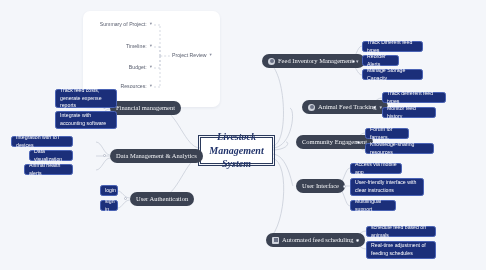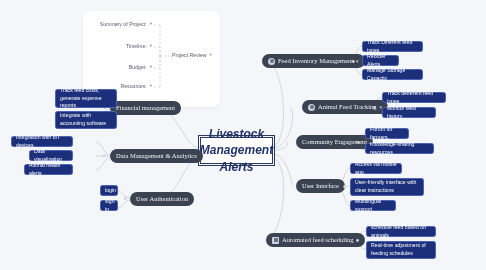--- a/index.html
+++ b/index.html
@@ -36,24 +36,24 @@
   }
   
   .root-node {
     position: absolute;
     box-sizing: border-box;
     background: #ffffff;
     border: 1px solid #2b3a5c;
     outline: 1px solid #2b3a5c;
     outline-offset: 1px;
     color: #22346b;
-    font-family: Liberation Sans, sans-serif;
+    font-family: Liberation Serif, serif;
     font-style: italic;
     font-weight: bold;
-    font-size: 12px;
+    font-size: 10px;
     line-height: 1.35;
     text-align: center;
     display: flex;
     align-items: center;
     justify-content: center;
     padding: 4px 6px;
   }
   
   .branch-node {
     position: absolute;
@@ -193,21 +193,21 @@
       <path d="M160,25 L152,25" stroke-dasharray="2 2"></path>
       <path d="M160,47 L152,47" stroke-dasharray="2 2"></path>
       <path d="M160,68 L152,68" stroke-dasharray="2 2"></path>
       <path d="M160,87 L152,87" stroke-dasharray="2 2"></path>
     </g>
   </svg>
 
   <div class="root-node" style="left:200px; top:137px; width:73px; height:27px;">
     <div>
       <span>Livestock  Management</span><br>
-      <span>Alerts</span>
+      <span>System</span>
     </div>
   </div>
 
   <div class="text-item" style="left:172px; top:53px;">
     <span>Project Review</span>
     <span class="mini-caret">▾</span>
   </div>
 
   <div class="text-item right-align" style="left:78px; top:22px; width:74px;">
     <span>Summary of Project:</span>

